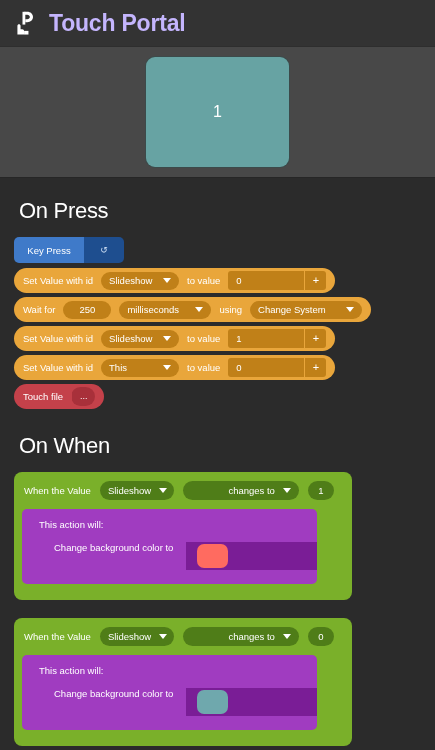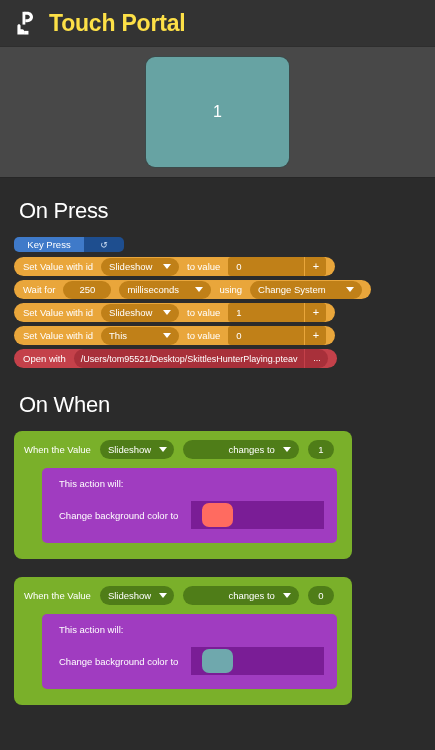--- a/index.html
+++ b/index.html
@@ -14,21 +14,21 @@
   .titlebar {
     height: 46px;
     background: #333333;
     display: flex;
     align-items: center;
     padding-left: 12px;
     gap: 9px;
   }
   .logo { width: 28px; height: 28px; display: block; }
   .app-title {
-    color: #fde047;
+    color: #c4b5fd;
     font-size: 23px;
     font-weight: bold;
     letter-spacing: -0.2px;
   }
 
   
   .preview-strip {
     height: 132px;
     background: #484848;
     border-top: 1px solid #2e2e2e;
@@ -59,21 +59,21 @@
     font-weight: normal;
     letter-spacing: -0.3px;
     padding: 20px 0 13px 5px;
   }
 
   
   .action-row {
     display: flex;
     align-items: center;
     border-radius: 13px;
-    height: 19px;
+    height: 25px;
     margin-bottom: 4px;
     padding: 0 9px;
     gap: 8px;
     width: fit-content;
     max-width: 406px;
   }
   .row-orange { background: #e9a63b; }
   .row-red    { background: #c4414a; }
 
   .row-label {
@@ -125,21 +125,21 @@
     width: 22px;
     text-align: center;
     border-left: 1px solid #e9a63b;
     line-height: 19px;
   }
 
   
   .keypress-row {
     display: flex;
     width: 110px;
-    height: 15px;
+    height: 26px;
     border-radius: 5px;
     overflow: hidden;
     margin-bottom: 5px;
   }
   .keypress-main {
     background: #3f7ac9;
     flex: 1;
     display: flex;
     align-items: center;
     justify-content: center;
@@ -212,34 +212,33 @@
   .pill-green.num {
     width: 26px;
     justify-content: center;
     border-radius: 10px;
     padding: 0;
   }
 
   .event-body {
     background: #a03cc0;
     border-radius: 5px;
-    margin-left: 28px;
+    margin-left: 8px;
     width: 295px;
     padding: 10px 0 14px 0;
   }
   .body-title {
     color: #ffffff;
     font-size: 9.5px;
     padding-left: 17px;
     margin-bottom: 12px;
   }
   .body-action {
     display: flex;
-    align-items: center;
-    padding-left: 17px;
+    padding-left: 32px;
     gap: 13px;
   }
   .body-action .row-label { font-size: 9.5px; }
   .swatch-track {
     background: #7a1d96;
     width: 133px;
     height: 28px;
     display: flex;
     align-items: center;
     padding-left: 11px;
@@ -323,23 +322,22 @@
       <span class="caret"></span>
     </span>
     <span class="row-label">to value</span>
     <span class="value-box">
       <span class="val">0</span>
       <span class="plus">+</span>
     </span>
   </div>
 
   <div class="action-row row-red">
-    <span class="row-label">Open with</span>
+    <span class="row-label">Touch file</span>
     <span class="file-field">
-      <span class="file-path">/Users/tom95521/Desktop/SkittlesHunterPlaying.pteav</span>
       <span class="file-dots">...</span>
     </span>
   </div>
 </div>
 
 <div class="section">
   <div class="section-title">On When</div>
 
   <div class="event-block">
     <div class="event-header">

